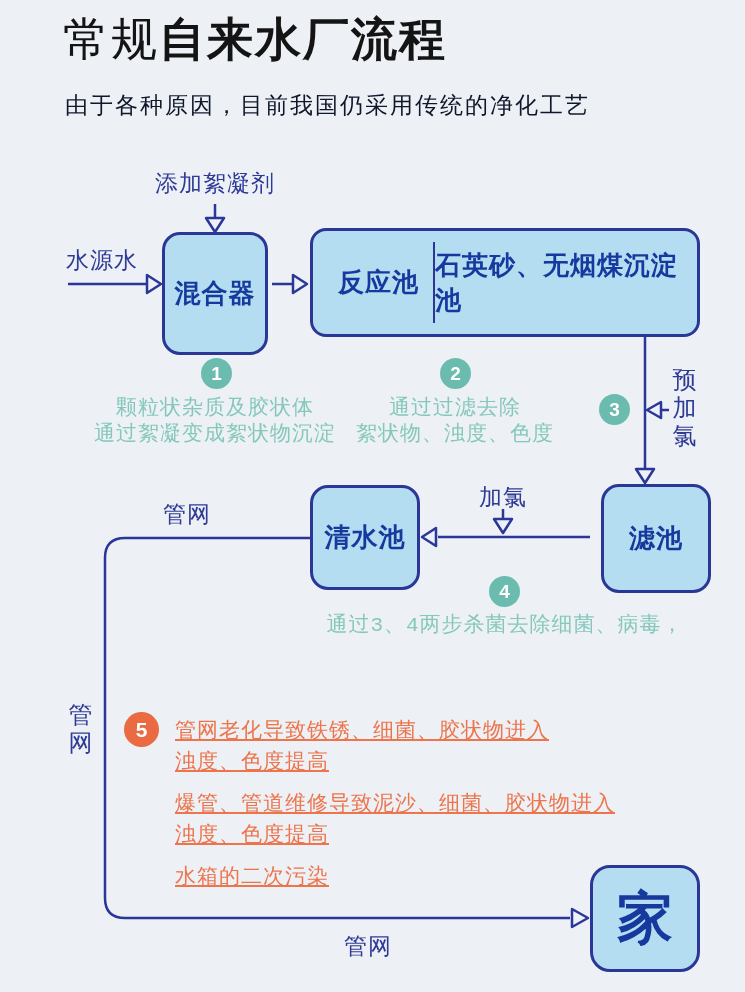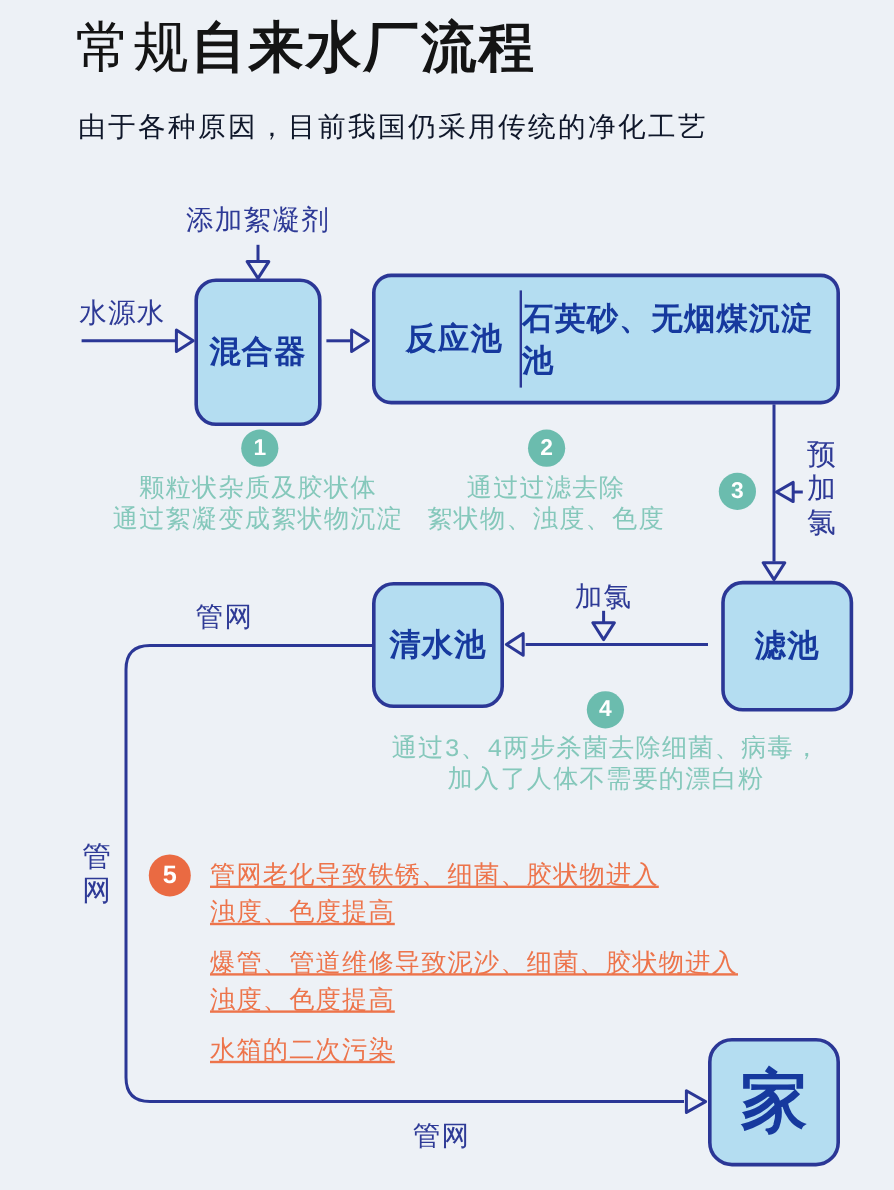--- a/index.html
+++ b/index.html
@@ -153,21 +153,20 @@
     <div>通过絮凝变成絮状物沉淀</div>
   </div>
 
   <div class="abs note note-2">
     <div>通过过滤去除</div>
     <div>絮状物、浊度、色度</div>
   </div>
 
   <div class="abs note note-4">
     <div>通过3、4两步杀菌去除细菌、病毒，</div>
-    <div>加入了人体不需要的漂白粉</div>
   </div>
 
   <div class="abs note note-5">
     <p>
       <span>管网老化导致铁锈、细菌、胶状物进入</span><br>
       <span>浊度、色度提高</span>
     </p>
     <p>
       <span>爆管、管道维修导致泥沙、细菌、胶状物进入</span><br>
       <span>浊度、色度提高</span>

